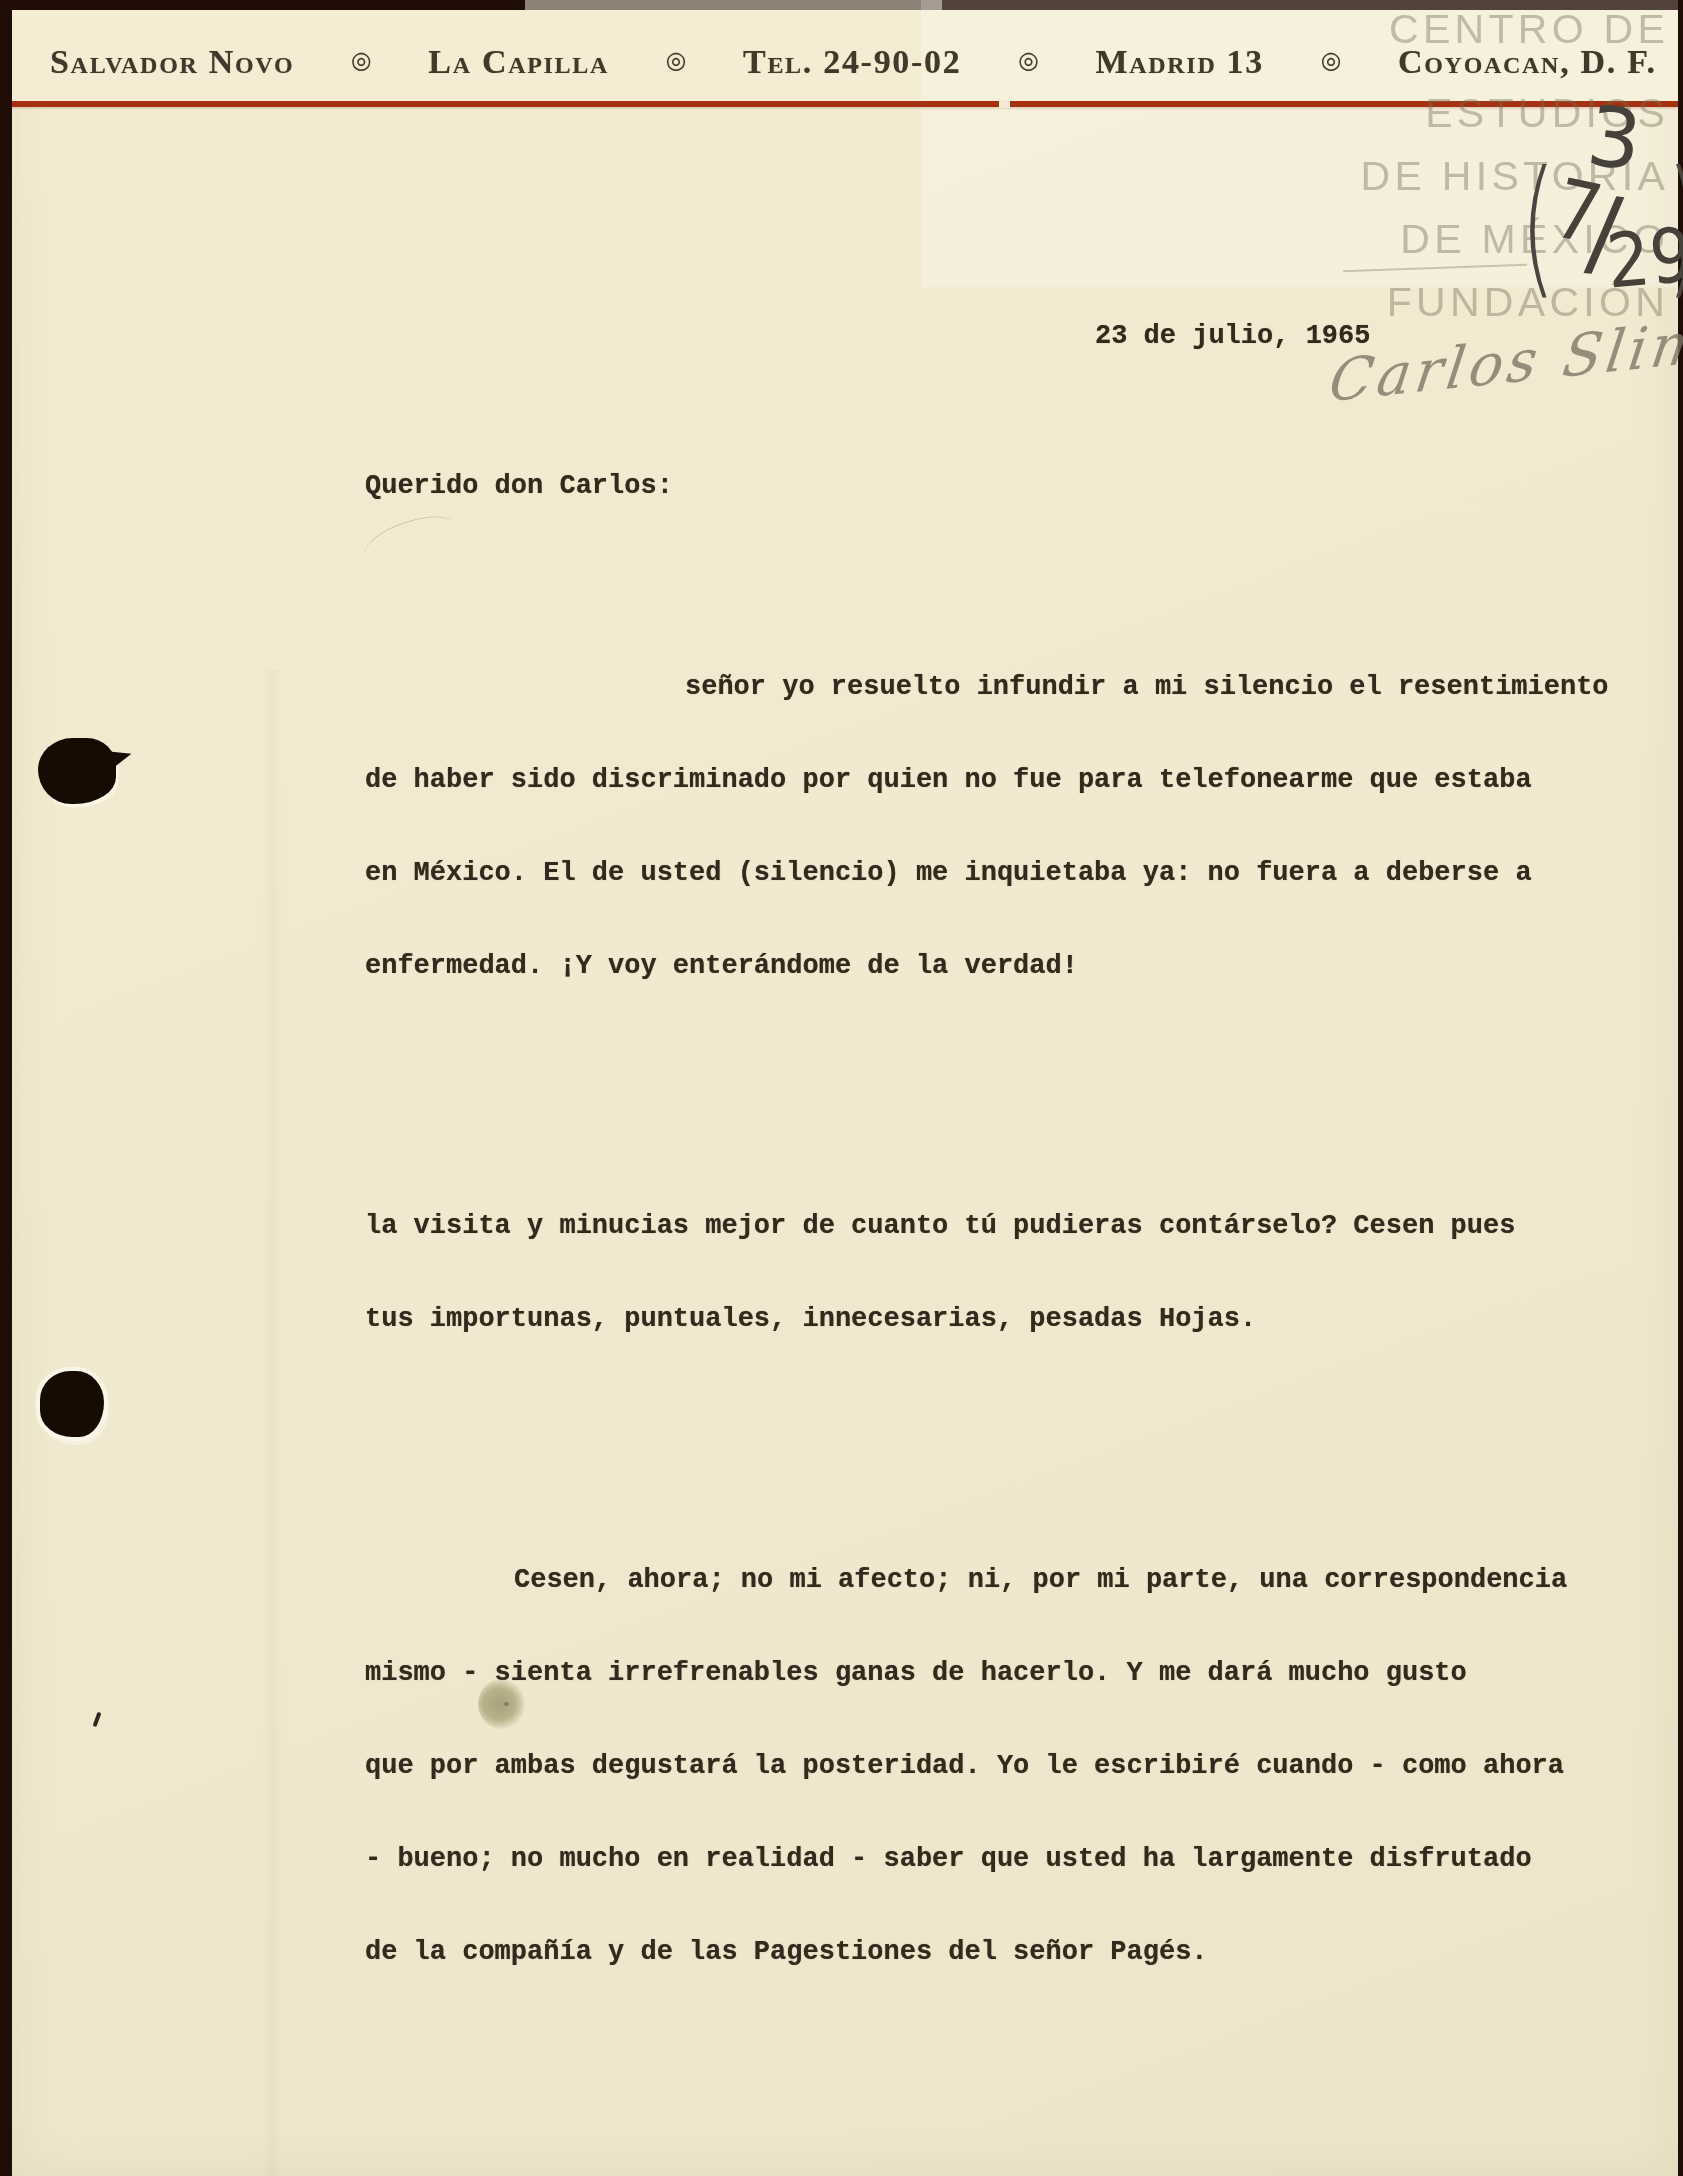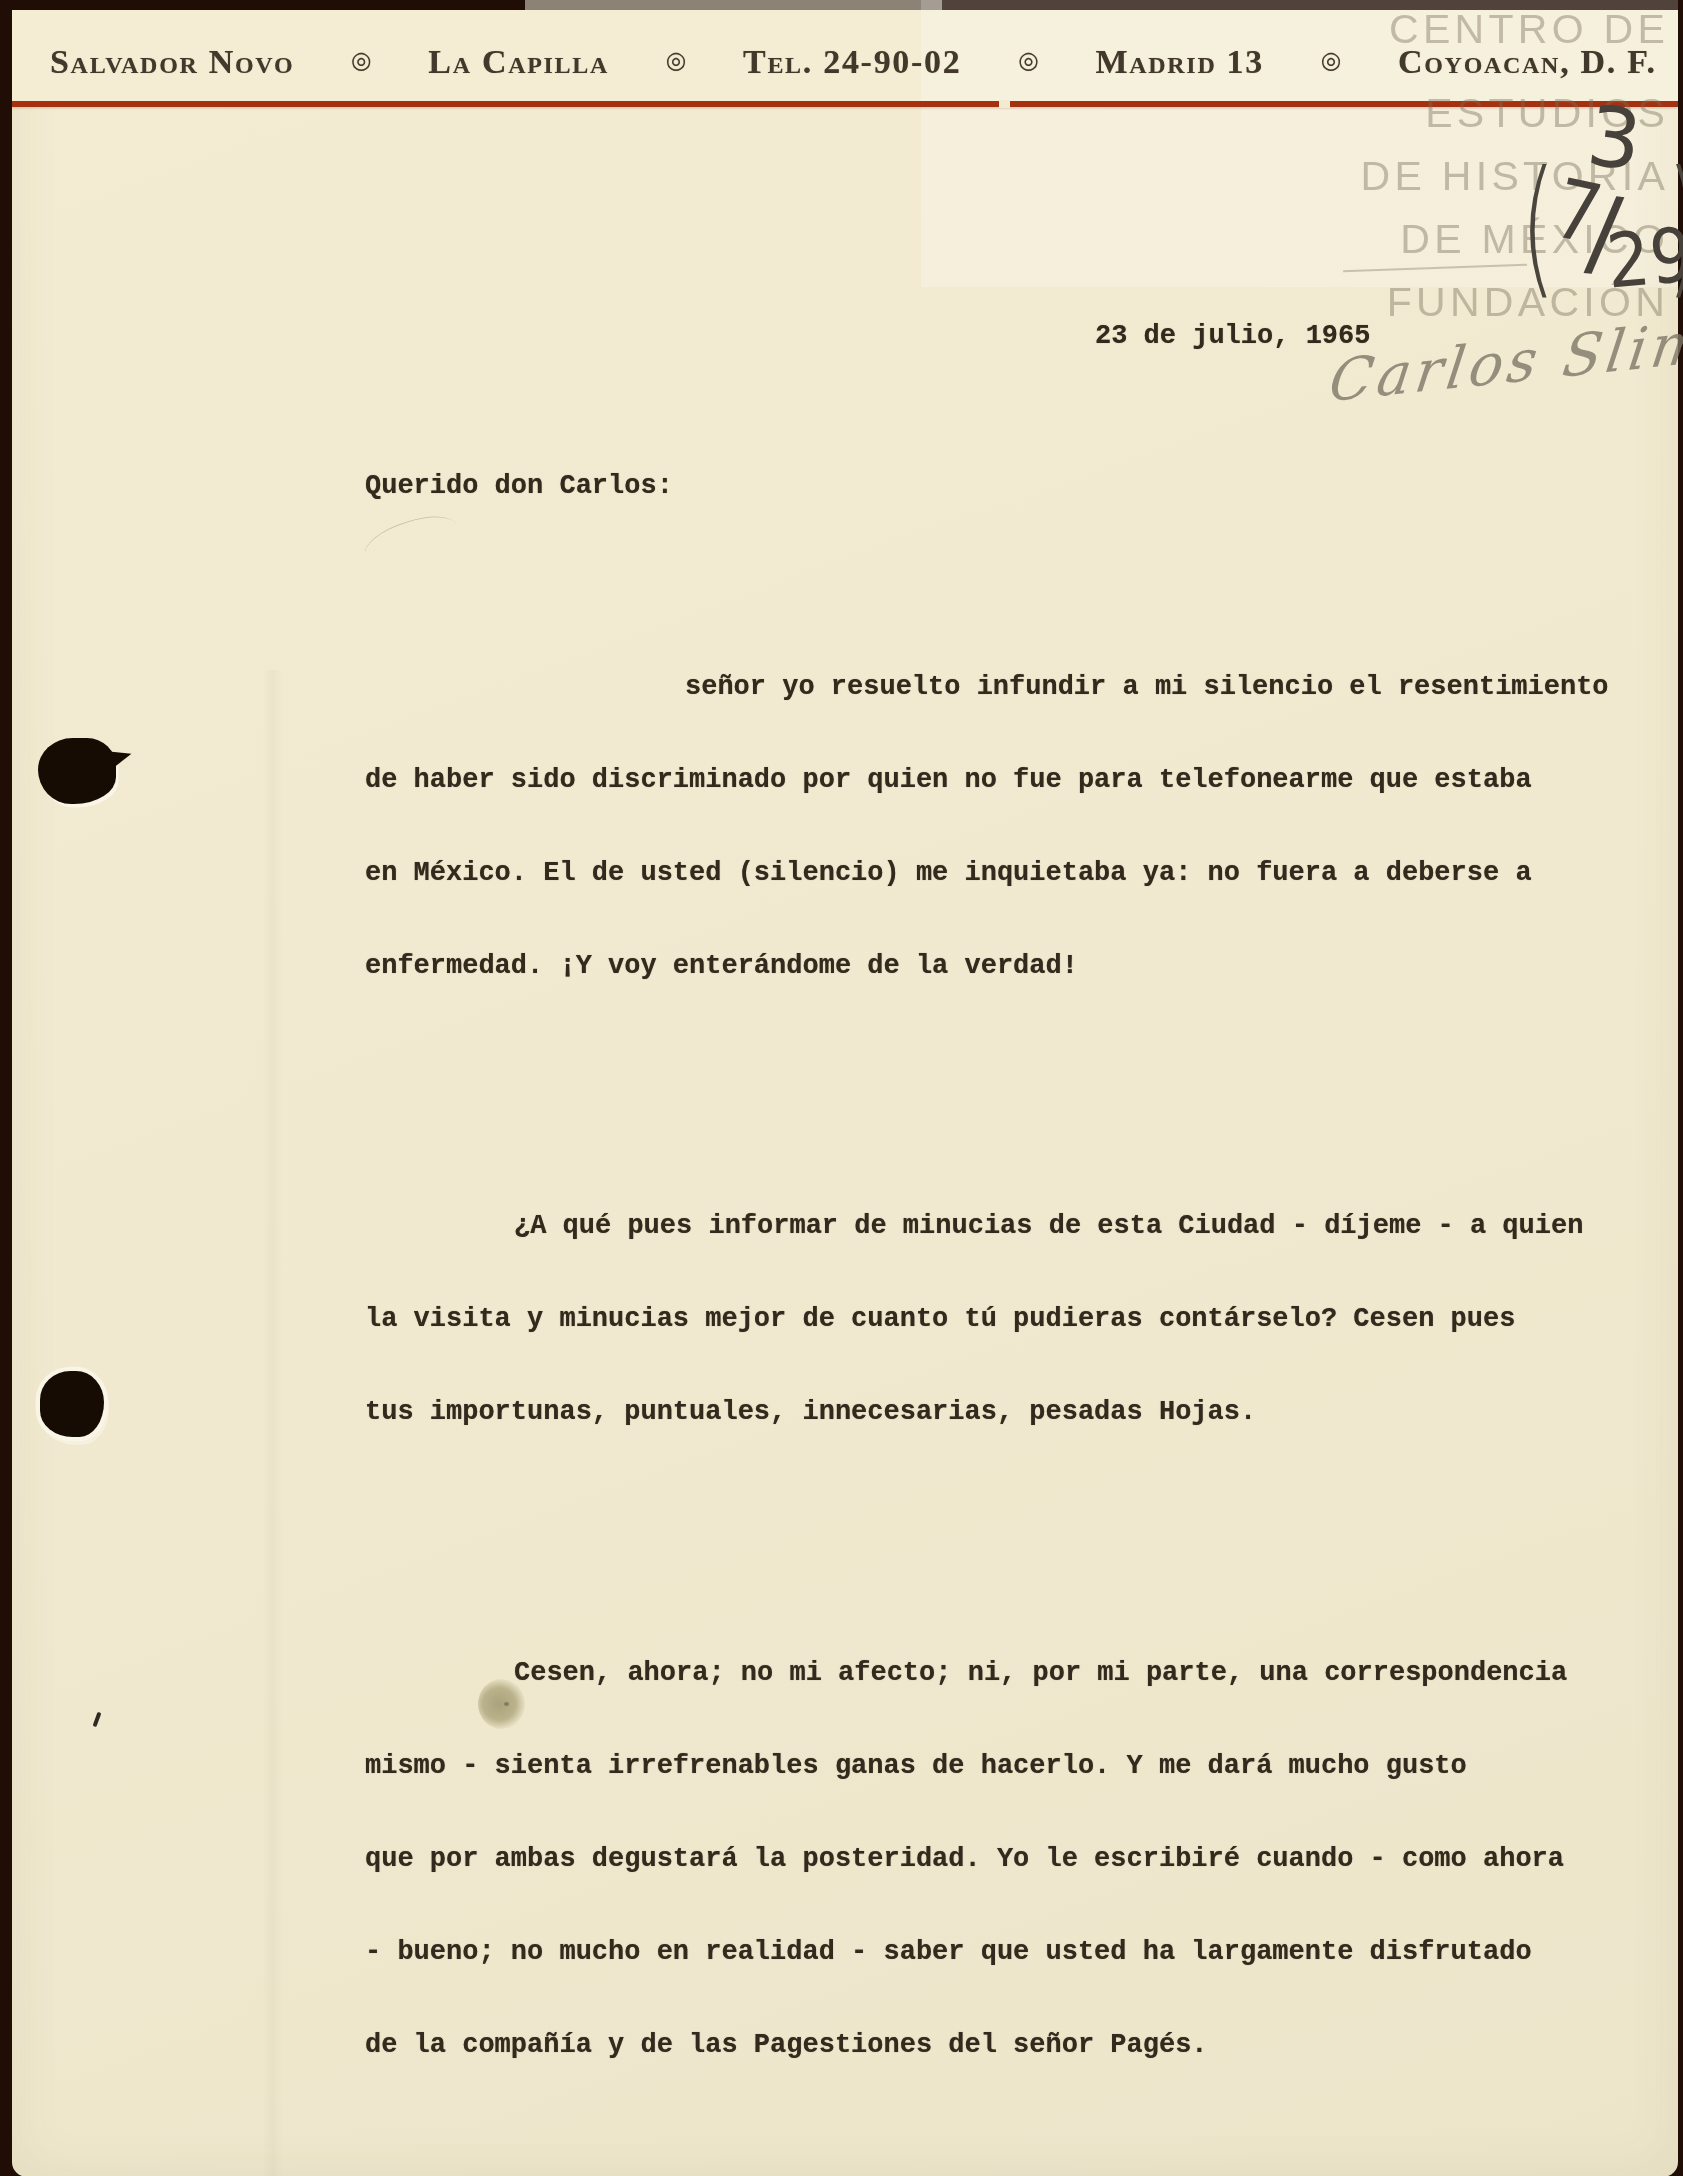--- a/index.html
+++ b/index.html
@@ -1,20 +1,20 @@
 <!DOCTYPE html>
 <html style="font-size:14px"><head>
 <meta charset="utf-8">
 <style>
   html,body{margin:0;padding:0;background:#1a0c05;}
   .scan{position:relative;width:1683px;height:2177px;background:#200e06;overflow:hidden;
         font-family:"Liberation Sans",sans-serif;}
   .paper{position:absolute;left:12px;top:10.4px;right:5.2px;bottom:0;
          background:linear-gradient(160deg,#f3ecd2 0%,#f0e9cf 55%,#ece5ca 100%);
-         box-shadow:inset 0 0 52px rgba(120,90,40,.08);border-radius:15px;}
+         box-shadow:inset 0 0 52px rgba(120,90,40,.08);}
   .top-sliver{position:absolute;left:513px;top:-10.4px;width:417px;height:10.4px;background:#d6d1c2;opacity:.6;}
   .lh-band{position:absolute;left:0;top:0;right:0;height:91px;background:#f4edd3;}
   .light-band{position:absolute;left:909px;top:-10.4px;right:0;height:287px;background:rgba(255,255,255,.22);}
 
   
   .letterhead{position:absolute;left:38px;top:26px;right:21px;height:52px;display:flex;
               align-items:center;justify-content:space-between;z-index:2;
               font-family:"Liberation Serif",serif;font-weight:700;font-variant:small-caps;
               font-size:34px;letter-spacing:1.7px;color:#42382b;
               text-shadow:0 0 0.9px rgba(60,45,25,.4);}
@@ -130,21 +130,20 @@
       <div class="salutation">Querido don Carlos:</div>
 
       <div class="para">
         <div class="line indent-lg">señor yo resuelto infundir a mi silencio el resentimiento</div>
         <div class="line">de haber sido discriminado por quien no fue para telefonearme que estaba</div>
         <div class="line">en México. El de usted (silencio) me inquietaba ya: no fuera a deberse a</div>
         <div class="line">enfermedad. ¡Y voy enterándome de la verdad!</div>
       </div>
 
       <div class="para">
-        <div class="line indent">¿A qué pues informar de minucias de esta Ciudad - díjeme - a quien</div>
         <div class="line">la visita y minucias mejor de cuanto tú pudieras contárselo? Cesen pues</div>
         <div class="line">tus importunas, puntuales, innecesarias, pesadas Hojas.</div>
       </div>
 
       <div class="para">
         <div class="line indent">Cesen, ahora; no mi afecto; ni, por mi parte, una correspondencia</div>
         <div class="line">mismo - sienta irrefrenables ganas de hacerlo. Y me dará mucho gusto</div>
         <div class="line">que por ambas degustará la posteridad. Yo le escribiré cuando - como ahora</div>
         <div class="line">- bueno; no mucho en realidad - saber que usted ha largamente disfrutado</div>
         <div class="line">de la compañía y de las Pagestiones del señor Pagés.</div>

